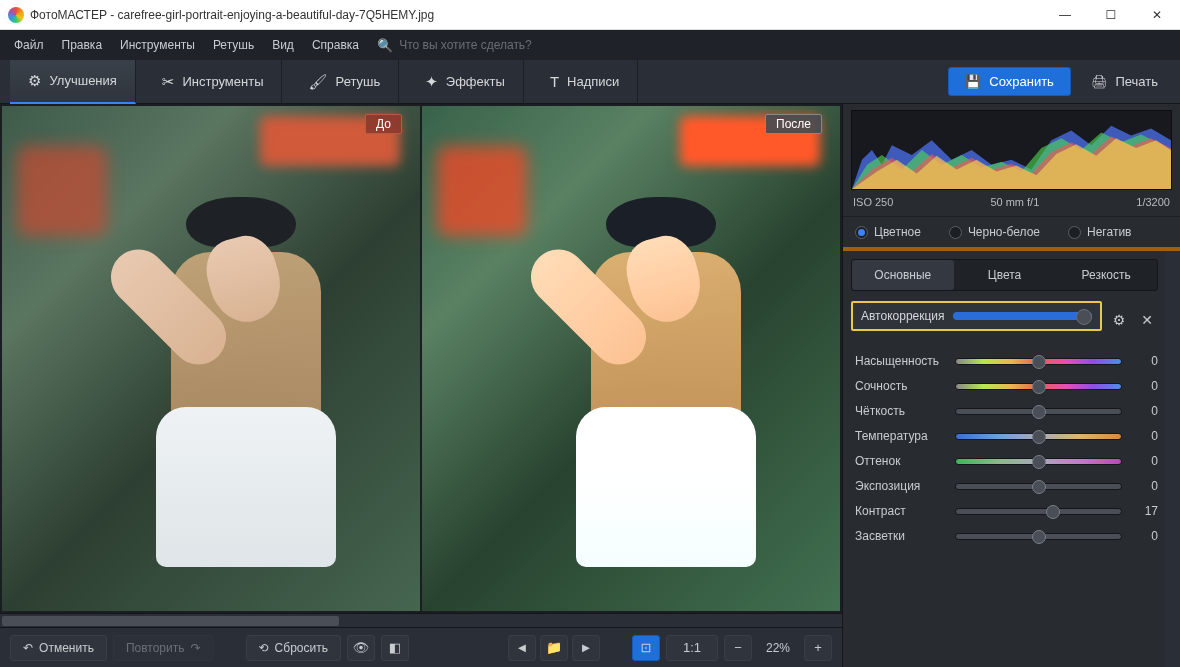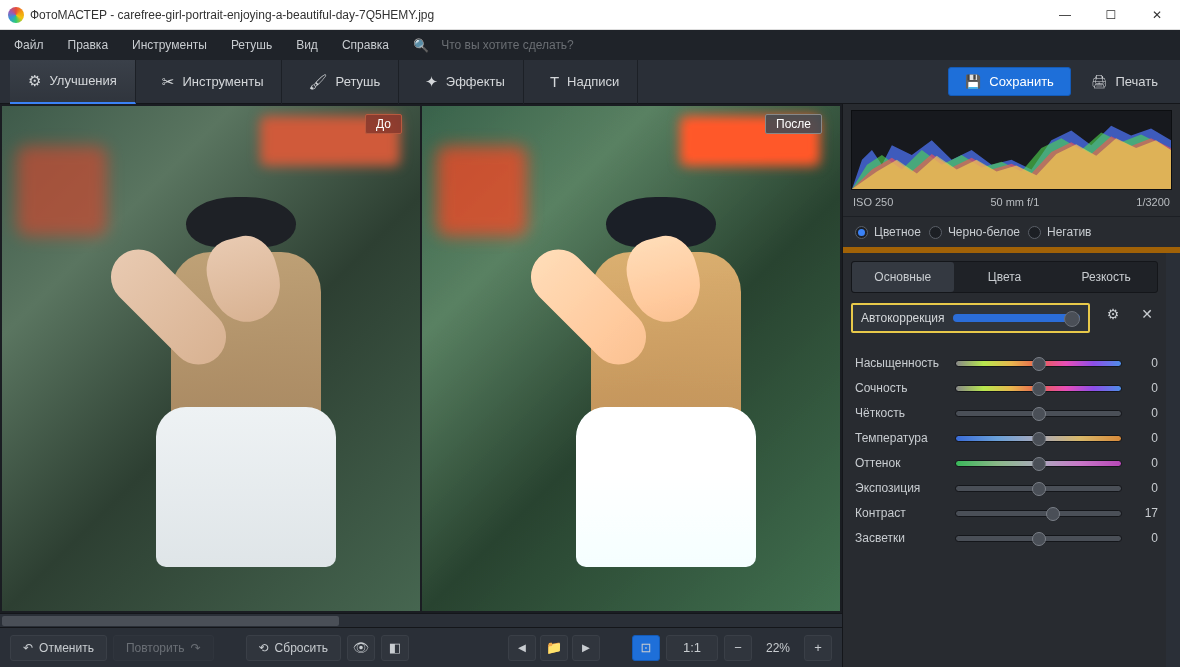--- a/index.html
+++ b/index.html
@@ -1,21 +1,21 @@
 <!DOCTYPE html>
 <html><head>
 <meta charset="utf-8">
 <style>
 *{box-sizing:border-box;margin:0;padding:0;font-family:"Segoe UI",Tahoma,sans-serif;user-select:none}
 body{width:1180px;height:667px;background:#fff;overflow:hidden}
 .titlebar{height:30px;background:#fff;display:flex;align-items:center;padding:1px 0 0 8px;border-bottom:1px solid #ddd}
 .app-icon{width:16px;height:16px;border-radius:50%;background:conic-gradient(#e74c3c,#f39c12,#f1c40f,#2ecc71,#3498db,#9b59b6,#e74c3c);margin-right:6px}
 .titlebar-text{font-size:12px;color:#333;flex:1}
 .win-btn{width:46px;height:30px;display:flex;align-items:center;justify-content:center;font-size:12px;color:#333}
-.menubar{height:30px;background:#1f2329;display:flex;align-items:center;padding:0 6px;gap:8px}
+.menubar{height:30px;background:#1f2329;display:flex;align-items:center;padding:0 6px;gap:2px}
 .menubar .mitem{color:#c8ccd0;font-size:12px;padding:4px 8px;cursor:pointer}
 .search-icon{color:#888;font-size:13px;margin:0 4px 0 8px}
 .search-ph{color:#6a6e73;font-size:12px}
 .toolbar{height:44px;background:#2a2f37;display:flex;align-items:center;padding:0 10px;gap:8px;border-bottom:1px solid #14161a}
 .tab{display:flex;align-items:center;gap:8px;color:#d4d7da;font-size:13px;padding:0 18px;height:44px;cursor:pointer;border-right:1px solid #1c2026}
 .tab.active{background:linear-gradient(#3a4049,#30353d);border-bottom:2px solid #3b82f6}
 .tab .ic{color:#d4d7da;font-size:15px}
 .spacer{flex:1}
 .btn-save{background:#1e6fd9;border:1px solid #145bb8;color:#fff;font-size:13px;padding:6px 16px;border-radius:3px;display:flex;align-items:center;gap:8px;cursor:pointer}
 .btn-print{color:#d4d7da;font-size:13px;display:flex;align-items:center;gap:8px;padding:6px 12px;cursor:pointer}
@@ -40,28 +40,28 @@
 .hscroll-thumb{position:absolute;left:2px;top:2px;height:10px;width:40%;background:#4a4f57;border-radius:2px}
 .bottombar{height:40px;background:#2a2f37;border-top:1px solid #14161a;display:flex;align-items:center;padding:0 10px;gap:6px;color:#c8ccd0;font-size:12px}
 .bbtn{display:flex;align-items:center;gap:6px;padding:5px 12px;border:1px solid #3a3f47;border-radius:3px;background:#30353d;cursor:pointer}
 .bbtn.disabled{opacity:.4}
 .bicon{width:28px;height:26px;display:flex;align-items:center;justify-content:center;border:1px solid #3a3f47;border-radius:3px;background:#30353d;cursor:pointer;font-size:13px}
 .zoomgrp{display:flex;gap:4px;align-items:center}
 .panel{width:338px;background:#282b30;border-left:1px solid #14161a;display:flex;flex-direction:column;overflow:hidden}
 .histogram{height:80px;margin:6px 8px 4px;background:#17191e;border:1px solid #0c0e11;position:relative;overflow:hidden}
 .histo-svg{width:100%;height:100%}
 .meta{display:flex;justify-content:space-between;color:#b8bcc0;font-size:11px;padding:2px 10px 8px}
-.radios{display:flex;gap:8px;padding:8px 12px;border-top:1px solid #1c1f24;border-bottom:6px solid #a16207}
+.radios{display:flex;gap:28px;padding:8px 12px;border-top:1px solid #1c1f24;border-bottom:4px solid #a16207}
 .radio{display:flex;align-items:center;gap:6px;color:#c8ccd0;font-size:12px;cursor:pointer}
 .rdot{width:13px;height:13px;border-radius:50%;border:1px solid #5a5f67;background:#1c1f24;display:flex;align-items:center;justify-content:center}
 .rdot.on::after{content:"";width:7px;height:7px;border-radius:50%;background:#3b82f6}
 .subtabs{display:flex;margin:8px 8px 0;background:#1f2227;border-radius:3px;border:1px solid #14161a}
 .subtab{flex:1;text-align:center;color:#c8ccd0;font-size:12px;padding:8px 0;cursor:pointer}
 .subtab.active{background:#343941;border-radius:3px}
-.autorow{display:flex;align-items:flex-start;margin:10px 8px 6px;gap:12px}
+.autorow{display:flex;align-items:flex-end;margin:10px 8px 6px;gap:6px}
 .autobox{flex:1;display:flex;align-items:center;gap:8px;border:2px solid #e8c94a;padding:6px 8px;border-radius:2px;background:#2f343b}
 .autolabel{color:#d4d7da;font-size:12px}
 .autoslider{flex:1;height:8px;background:linear-gradient(90deg,#2b6dd8,#2b6dd8);border-radius:4px;position:relative}
 .autoslider::after{content:"";position:absolute;right:0;top:-3px;width:14px;height:14px;background:#4a4f57;border:1px solid #6a6f77;border-radius:50%}
 .icobtn{width:22px;height:22px;display:flex;align-items:center;justify-content:center;color:#c8ccd0;cursor:pointer;font-size:14px}
 .sliders{flex:1;overflow-y:auto;padding:6px 8px 6px 12px}
 .srow{display:flex;align-items:center;gap:8px;margin:11px 0}
 .slabel{width:92px;color:#c8ccd0;font-size:12px}
 .strack{flex:1;height:7px;border-radius:4px;position:relative;border:1px solid #14161a}
 .strack.rainbow{background:linear-gradient(90deg,#888,#b7e84e,#e8b74e,#e8604e,#e84eb8,#8e4ee8,#4e8ee8)}

